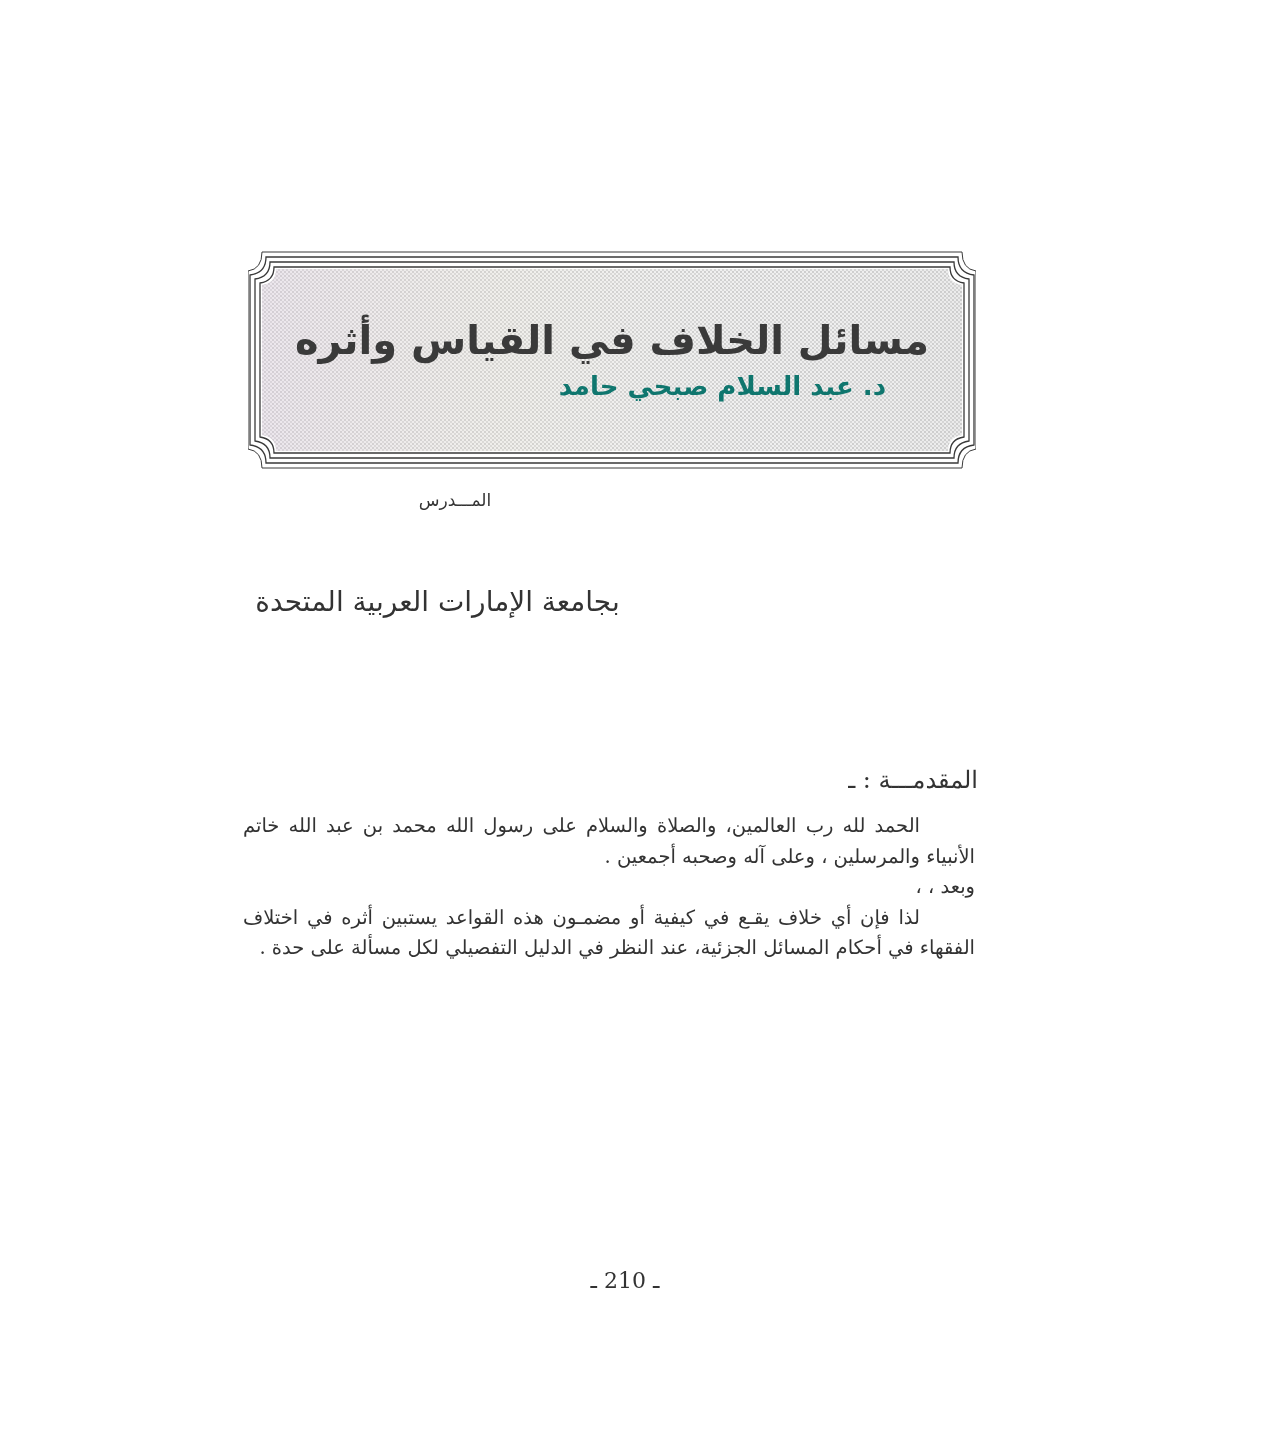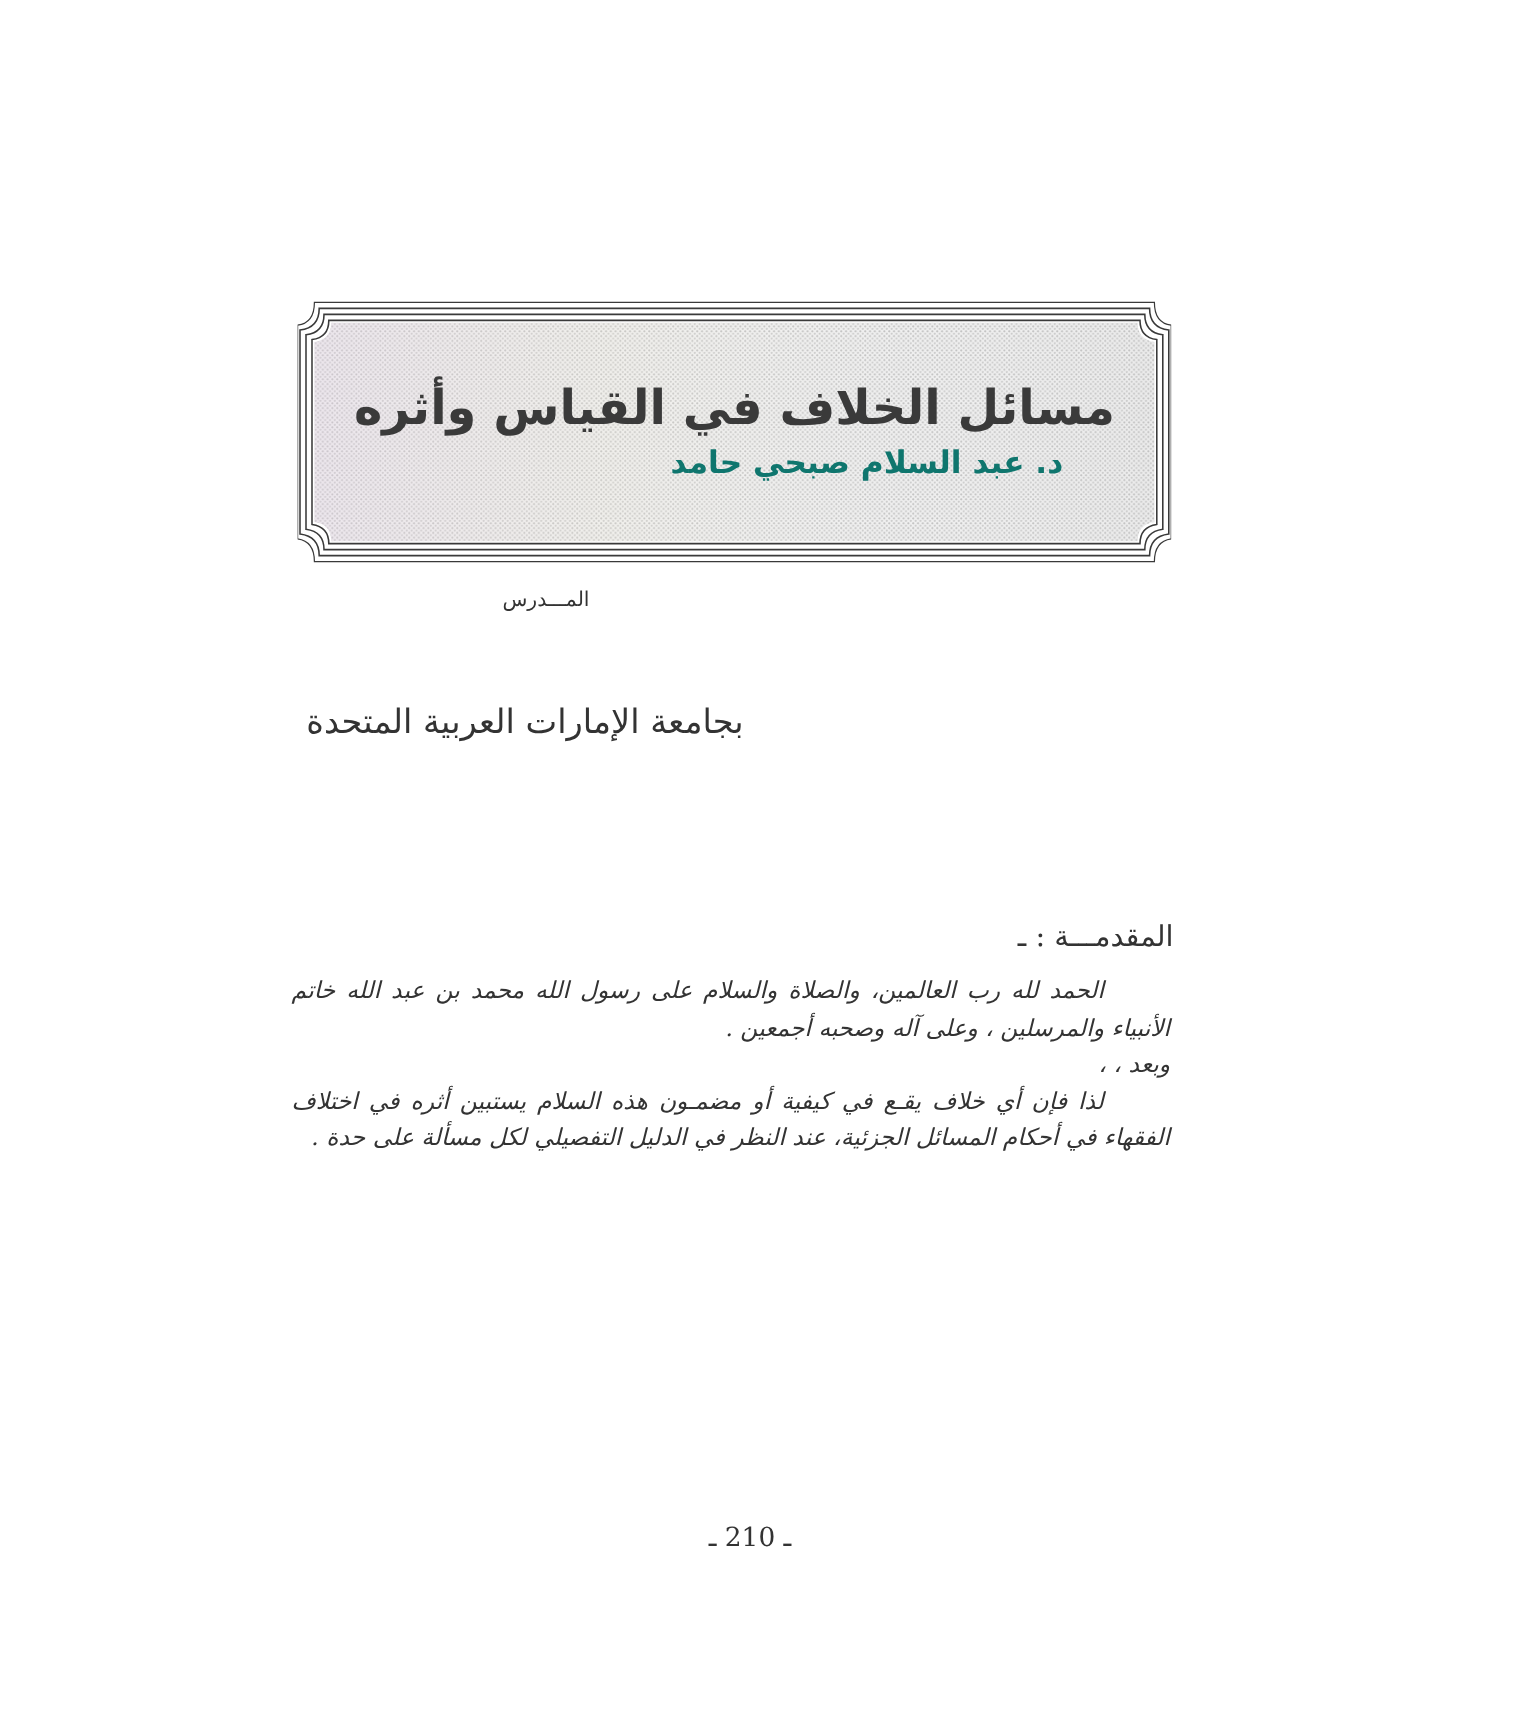--- a/index.html
+++ b/index.html
@@ -100,21 +100,20 @@
       width: 732px;
       direction: rtl;
       text-align: justify;
       text-align-last: right;
       font-size: 19.5px;
       line-height: 30.5px;
       color: #333;
     }
     .body-text p {
       margin: 0;
-      font-style: italic;
     }
     .body-text .indent {
       text-indent: 55px;
     }
     .page-number {
       position: absolute;
       left: 560px;
       top: 1268px;
       width: 130px;
       text-align: center;
@@ -163,18 +162,18 @@
 
   <div class="affiliation">
     <div>بجامعة الإمارات العربية المتحدة</div>
   </div>
 
   <div class="section-heading">المقدمـــة : ـ</div>
 
   <div class="body-text">
     <p class="indent">الحمد لله رب العالمين، والصلاة والسلام على رسول الله محمد بن عبد الله خاتم الأنبياء والمرسلين ، وعلى آله وصحبه أجمعين .</p>
     <p>وبعد ، ،</p>
-    <p class="indent">لذا فإن أي خلاف يقـع في كيفية أو مضمـون هذه السلام يستبين أثره في اختلاف الفقهاء في أحكام المسائل الجزئية، عند النظر في الدليل التفصيلي لكل مسألة على حدة .</p>
+    <p class="indent">لذا فإن أي خلاف يقـع في كيفية أو مضمـون هذه القواعد يستبين أثره في اختلاف الفقهاء في أحكام المسائل الجزئية، عند النظر في الدليل التفصيلي لكل مسألة على حدة .</p>
   </div>
 
   <div class="page-number">ـ 210 ـ</div>
 
 </div>
 
 </body></html>

